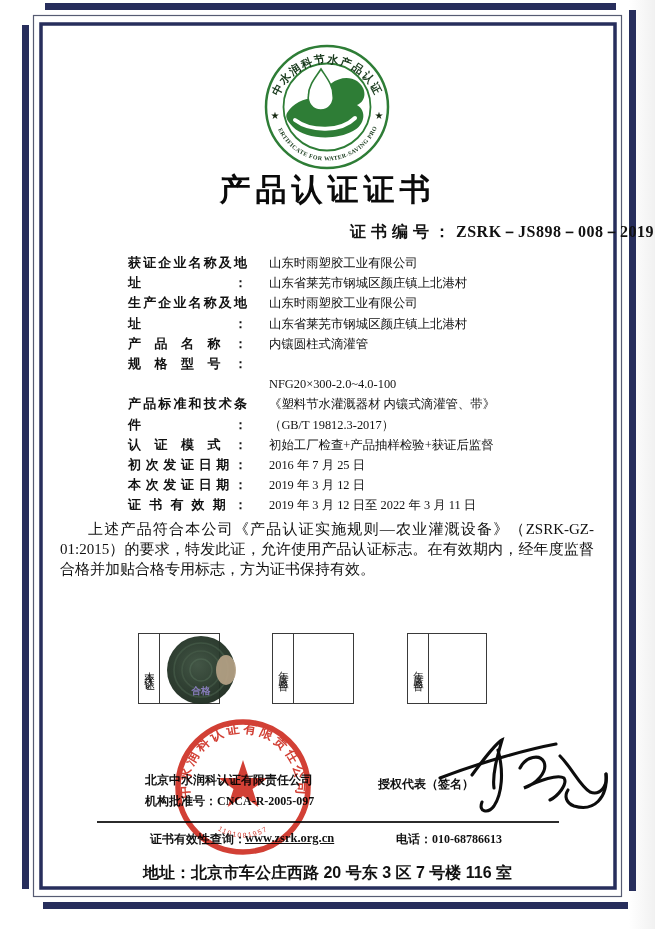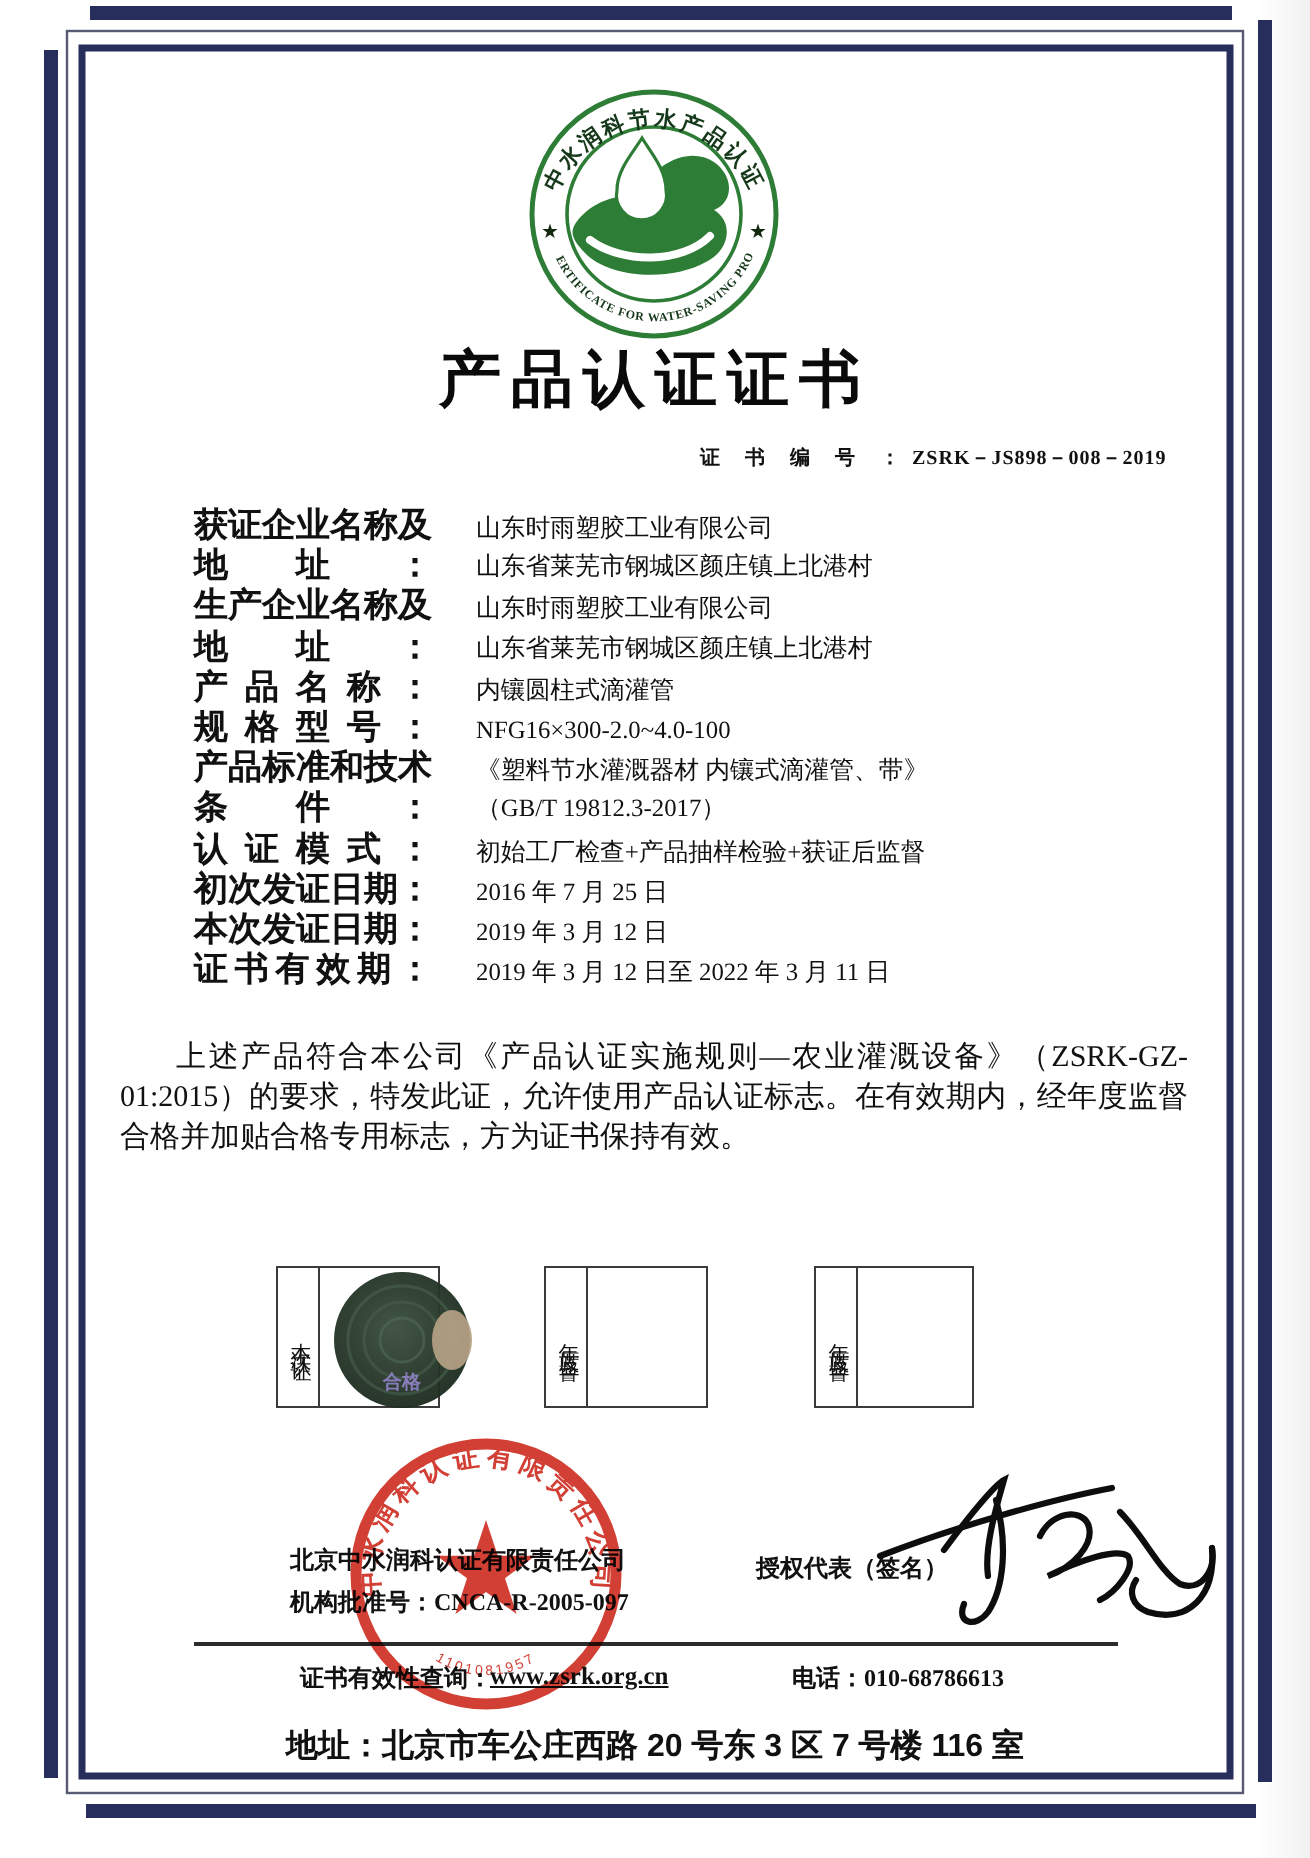--- a/index.html
+++ b/index.html
@@ -7,28 +7,28 @@
     position:relative;width:655px;height:929px;overflow:hidden;
     background:linear-gradient(to right,#ffffff 96%,#f1f1f1 100%);
     font-family:"Liberation Sans",sans-serif;color:#111;
   }
   .abs{position:absolute;}
   
   .cert-title{left:0;right:0;top:169px;text-align:center;font-size:31px;font-weight:800;
     letter-spacing:5px;color:#0a0a0a;}
   
   .certno{left:350px;top:222px;display:flex;align-items:baseline;font-family:"Liberation Serif",serif;
-    font-weight:700;font-size:10px;}
+    font-weight:700;font-size:16px;}
   .certno .lbl{display:inline-block;width:100px;text-align:justify;text-align-last:justify;}
   .certno .val{margin-left:6px;letter-spacing:.5px;}
   
   .fields{left:97px;top:253px;width:520px;}
   .fline{display:flex;align-items:baseline;height:20.2px;line-height:20.2px;}
-  .flabel{display:inline-block;width:119px;min-width:119px;font-weight:700;font-size:17px;
-    text-align:justify;text-align-last:justify;font-family:"Liberation Sans",sans-serif;}
+  .flabel{display:inline-block;width:119px;min-width:119px;font-weight:700;font-size:13px;
+    text-align:justify;text-align-last:justify;font-family:"Liberation Sans",sans-serif;margin-left:31px;}
   .fval{padding-left:22px;font-family:"Liberation Serif",serif;font-size:12.4px;white-space:nowrap;}
   
   .statement{left:60px;top:519px;width:534px;font-family:"Liberation Serif",serif;font-size:15px;
     line-height:20px;text-align:justify;text-indent:28px;}
   
   .stampbox{top:633px;height:69px;border:1.3px solid #3a3a3a;display:flex;background:#fff;}
   .box1{left:138px;width:80px;}
   .box2{left:272px;width:80px;}
   .box3{left:407px;width:78px;}
   .box-label{width:20px;border-right:1.3px solid #3a3a3a;display:flex;align-items:center;justify-content:center;
@@ -113,21 +113,24 @@
     <div class="fline">
         <span class="flabel"></span>
         <span class="fval">山东省莱芜市钢城区颜庄镇上北港村</span>
       </div>
     <div class="fline">
         <span class="flabel">产品名称：</span>
         <span class="fval">内镶圆柱式滴灌管</span>
       </div>
     <div class="fline">
         <span class="flabel">规格型号：</span>
-        <span class="fval">NFG16×300-2.0~4.0-100</span>
+      </div>
+    <div class="fline">
+        <span class="flabel"></span>
+        <span class="fval">NFG20×300-2.0~4.0-100</span>
       </div>
     <div class="fline">
         <span class="flabel">产品标准和技术条件：</span>
         <span class="fval">《塑料节水灌溉器材 内镶式滴灌管、带》</span>
       </div>
     <div class="fline">
         <span class="flabel"></span>
         <span class="fval">（GB/T 19812.3-2017）</span>
       </div>
     <div class="fline">

